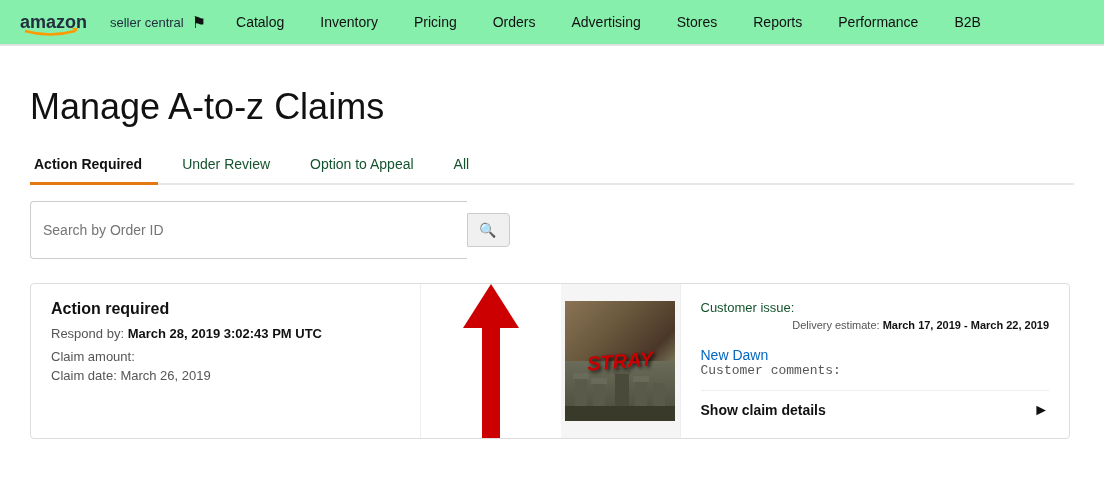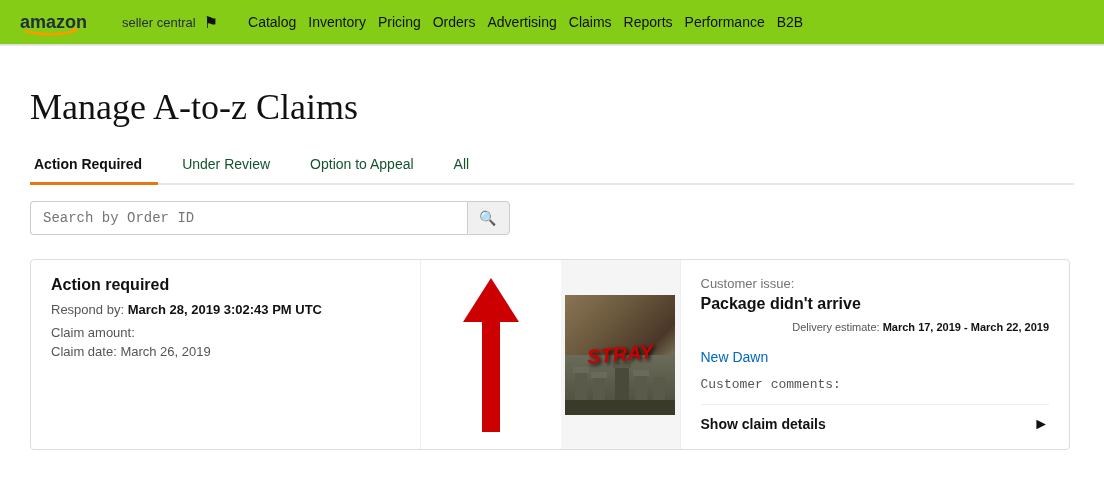--- a/index.html
+++ b/index.html
@@ -4,60 +4,59 @@
   <style>
     * { box-sizing: border-box; margin: 0; padding: 0; }
     body { font-family: Arial, sans-serif; font-size: 14px; color: #111; background: #fff; }
 
     
     .header {
       display: flex;
       align-items: center;
       padding: 8px 20px;
       border-bottom: 1px solid #ddd;
-      background: #84cc16;
+      background: #86efac;
     }
     .logo-area {
       display: flex;
       align-items: center;
       margin-right: 30px;
     }
     .seller-central-text {
       font-size: 13px;
       color: #232f3e;
-      margin-left: 12px;
+      margin-left: 0;
     }
     .flag-icon {
       margin-left: 8px;
       font-size: 16px;
     }
     nav {
       display: flex;
       align-items: center;
-      gap: 12px;
+      gap: 36px;
     }
     nav a {
       text-decoration: none;
       color: #111;
       font-size: 14px;
       padding: 4px 0;
     }
 
     
     .page-content {
       padding: 20px 30px;
       max-width: 1104px;
     }
 
     .page-title {
       font-size: 36px;
       font-weight: 300;
       color: #111;
       margin-bottom: 20px;
-      font-family: Liberation Serif, serif;
     }
 
     
     .tabs {
       display: flex;
       border-bottom: 2px solid #e7e7e7;
       margin-bottom: 16px;
     }
     .tab {
       padding: 8px 16px 10px 4px;
@@ -76,28 +75,27 @@
 
     
     .search-bar {
       display: flex;
       align-items: center;
       margin-bottom: 24px;
       max-width: 480px;
     }
     .search-input {
       flex: 1;
-      padding: 8px 12px;
+      padding: 20px 12px;
       border: 1px solid #ccc;
       border-right: none;
       font-size: 14px;
       color: #aaa;
       outline: none;
       border-radius: 4px 0 0 4px;
-      font-family: Liberation Mono, monospace;
     }
     .search-button {
       padding: 8px 12px;
       background: #f0f0f0;
       border: 1px solid #ccc;
       border-radius: 0 4px 4px 0;
       cursor: pointer;
       font-size: 14px;
       color: #555;
     }
@@ -205,40 +203,39 @@
       background: linear-gradient(to bottom, #6b6b5a, #4a4a3a);
     }
 
     
     .claim-right {
       flex: 1;
       padding: 16px 20px;
     }
     .customer-issue-label {
       font-size: 13px;
-      color: #737373;
+      color: #14532d;
       margin-bottom: 4px;
     }
     .customer-issue-title {
       font-size: 16px;
       font-weight: bold;
       color: #111;
       margin-bottom: 8px;
     }
     .delivery-estimate {
       font-size: 11px;
       color: #555;
       margin-bottom: 16px;
       text-align: right;
     }
     .delivery-estimate strong { color: #111; }
     .product-name {
       font-size: 14px;
       color: #0066c0;
-      margin-bottom: 12px;
       cursor: pointer;
     }
     .customer-comments-label {
       font-size: 13px;
       color: #555;
       margin-bottom: 12px;
       font-family: Liberation Mono, monospace;
     }
     .show-claim-details {
       display: flex;
@@ -279,21 +276,21 @@
       <span class="seller-central-text">seller central</span>
     </div>
     <span class="flag-icon">⚑</span>
   </div>
   <nav>
     <a href="#">Catalog</a>
     <a href="#">Inventory</a>
     <a href="#">Pricing</a>
     <a href="#">Orders</a>
     <a href="#">Advertising</a>
-    <a href="#">Claims</a>
+    <a href="#">Stores</a>
     <a href="#">Reports</a>
     <a href="#">Performance</a>
     <a href="#">B2B</a>
   </nav>
 </div>
 
 <hr class="divider">
 
 <div class="page-content">
 
@@ -355,21 +352,20 @@
           <rect x="70" y="38" width="12" height="27" fill="#5a5a4a"></rect>
           <rect x="68" y="35" width="16" height="6" fill="#6a6a5a"></rect>
           <rect x="88" y="42" width="12" height="23" fill="#5a5a4a"></rect>
         </svg>
         <span class="product-img-text">STRAY</span>
       </div>
     </div>
 
     <div class="claim-right">
       <div class="customer-issue-label">Customer issue:</div>
-      <div class="customer-issue-title">Package didn't arrive</div>
       <div class="delivery-estimate">
         <span>Delivery estimate:</span>
         <strong>March 17, 2019 - March 22, 2019</strong>
       </div>
       <div class="product-name">New Dawn</div>
       <div class="customer-comments-label">Customer comments:</div>
       <div class="show-claim-details">
         <span class="show-claim-text">Show claim details</span>
         <span class="chevron-right">►</span>
       </div>

